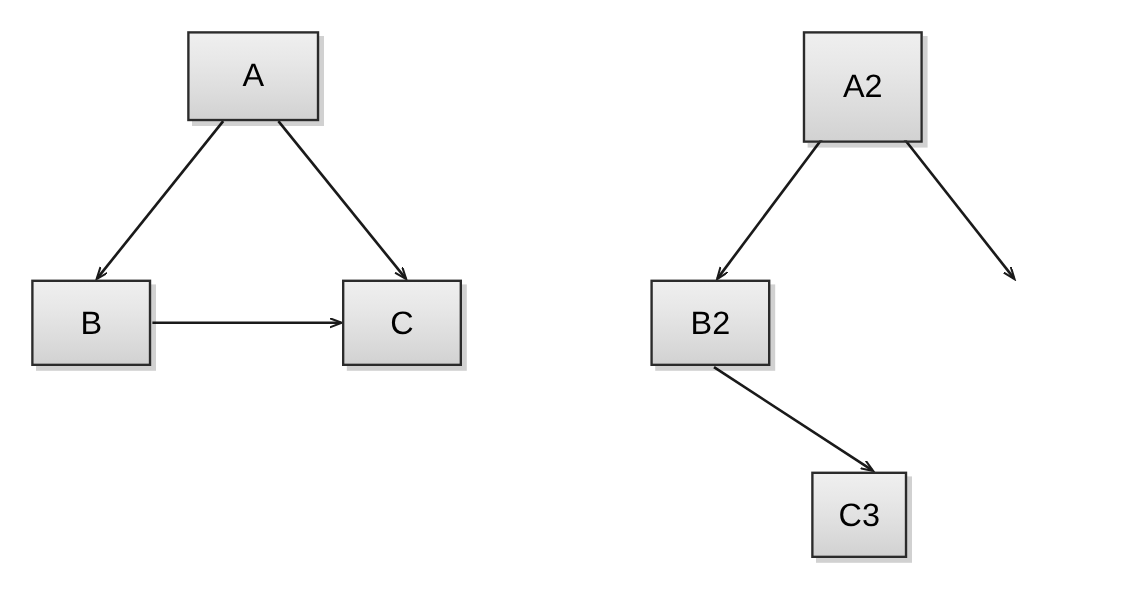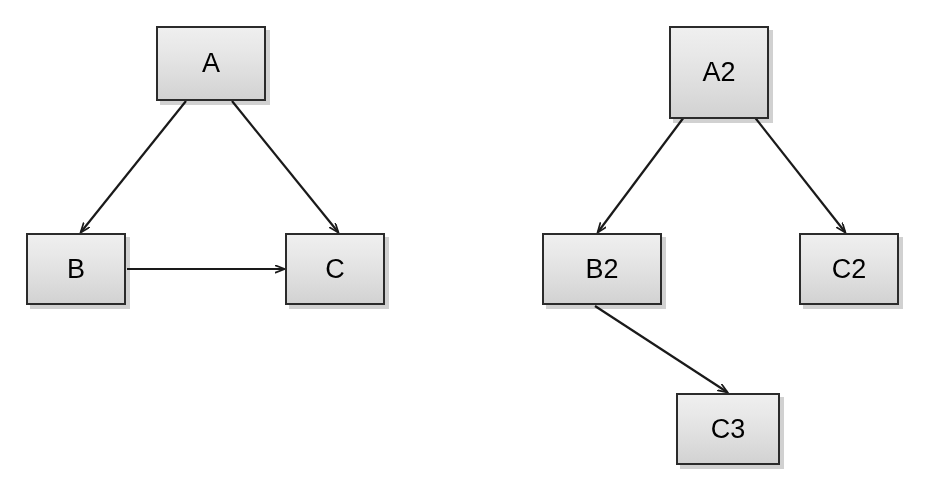--- a/index.html
+++ b/index.html
@@ -72,23 +72,20 @@
   </div>
   <div class="node" style="left: 26px; top: 233px; width: 100px; height: 72px;">
     <span class="node-label">B</span>
   </div>
   <div class="node" style="left: 285px; top: 233px; width: 100px; height: 72px;">
     <span class="node-label">C</span>
   </div>
   <div class="node" style="left: 669px; top: 26px; width: 100px; height: 93px;">
     <span class="node-label">A2</span>
   </div>
-  <div class="node" style="left: 542px; top: 233px; width: 120px; height: 72px;">
+  <div class="node" style="left: 542px; top: 233px; width: 100px; height: 72px;">
     <span class="node-label">B2</span>
   </div>
-  <div class="node" style="left: 799px; top: 233px; width: 100px; height: 72px;">
-    <span class="node-label">C2</span>
-  </div>
-  <div class="node" style="left: 676px; top: 393px; width: 104px; height: 72px;">
+  <div class="node" style="left: 676px; top: 393px; width: 80px; height: 72px;">
     <span class="node-label">C3</span>
   </div>
 
 </div>
 
 </body></html>

